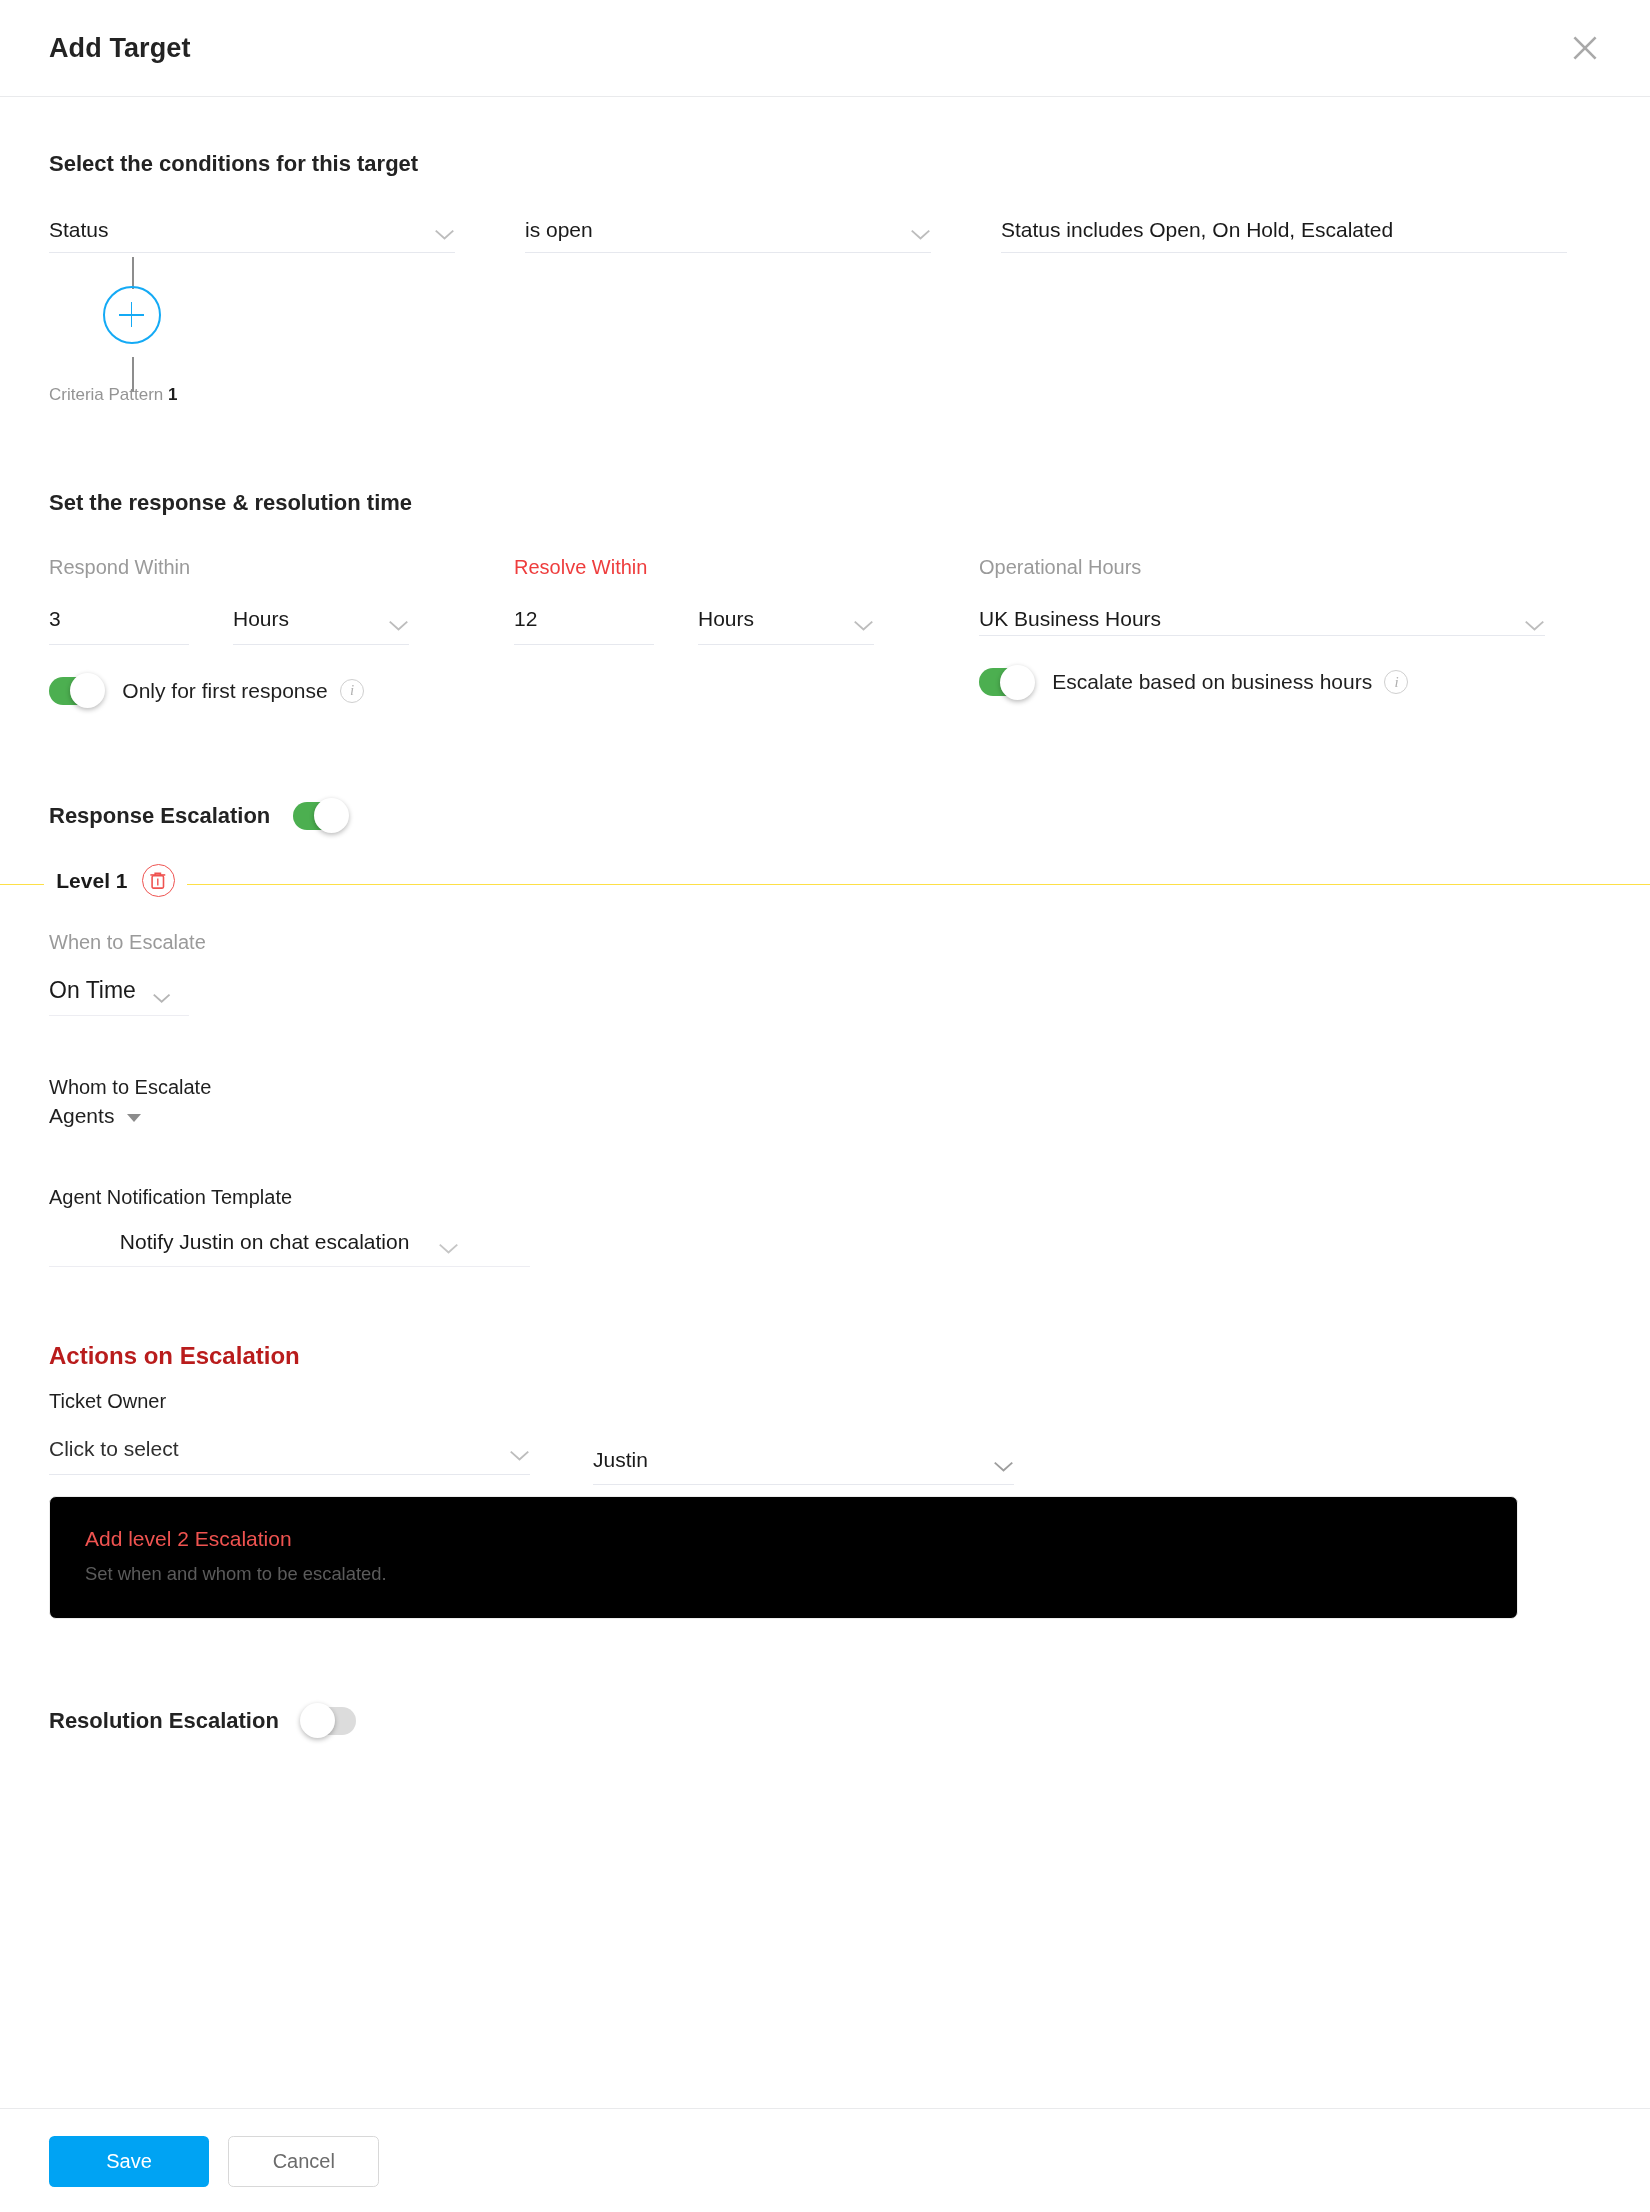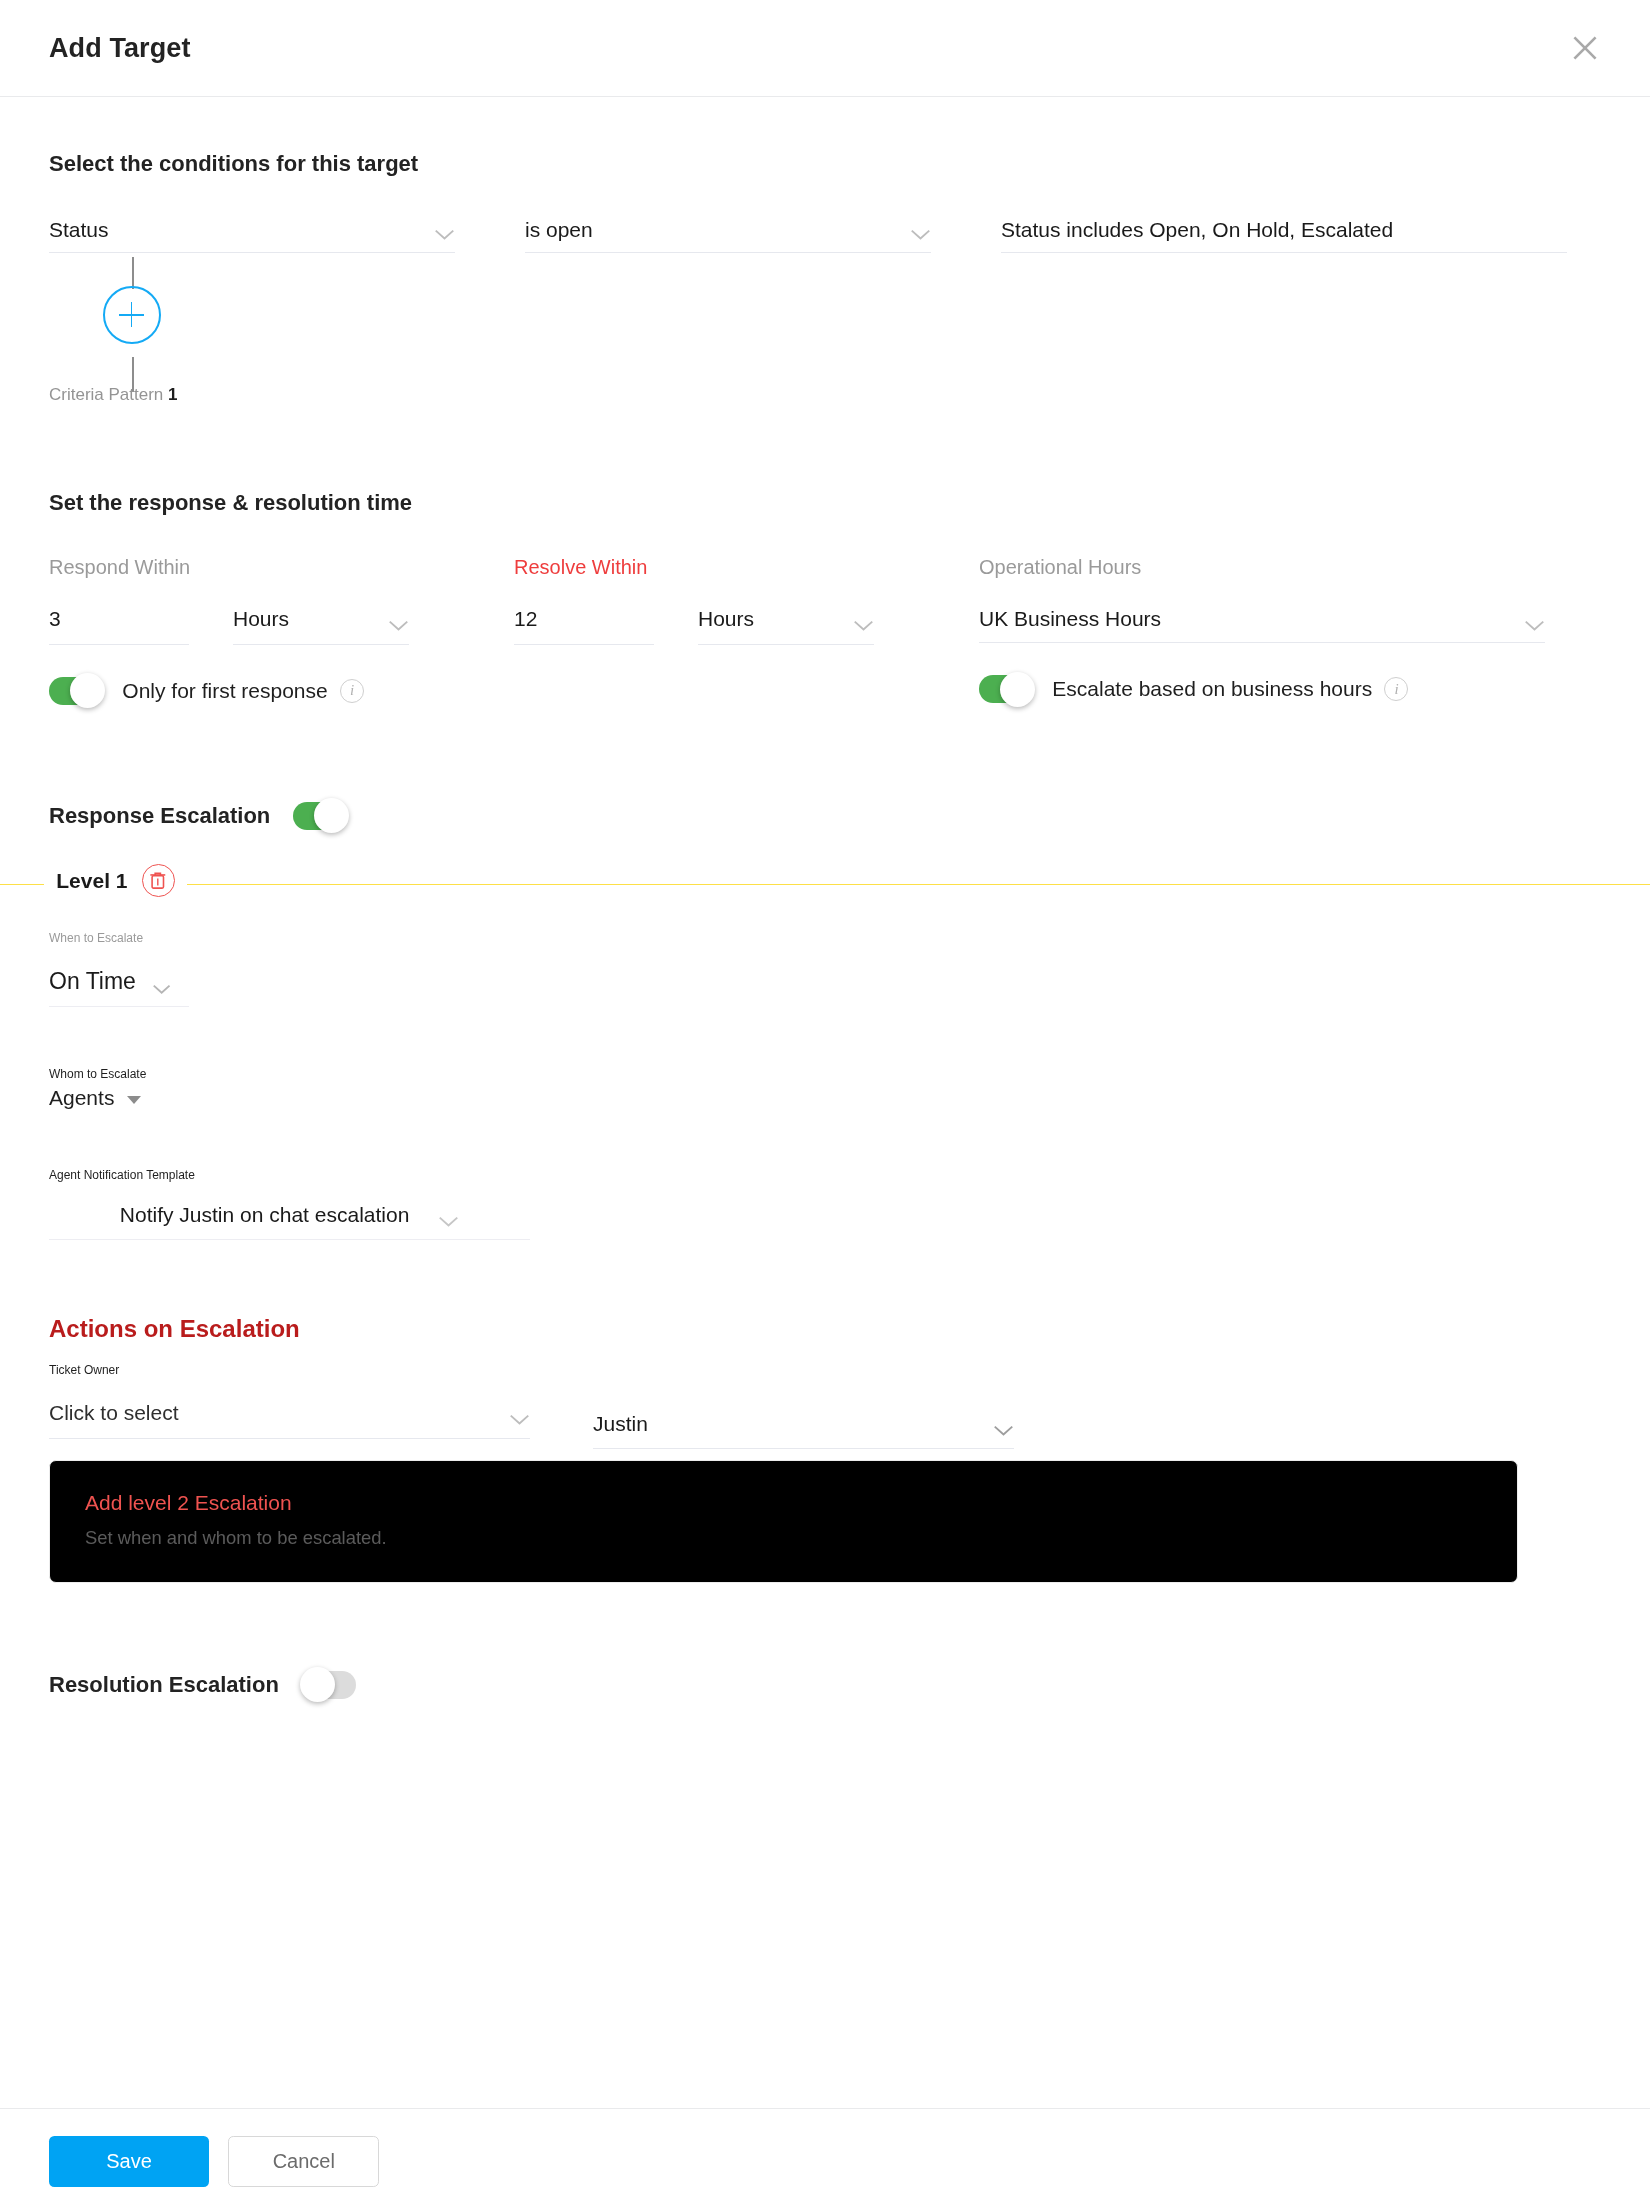--- a/index.html
+++ b/index.html
@@ -174,21 +174,21 @@
   }
   .unit .fv { font-size: 21px; color: #1a1a1a; }
 
   .rr-c1 { width: 465px; }
   .rr-c2 { width: 465px; }
   .rr-c3 { width: 566px; }
 
   .oh-field {
     width: 566px;
     border-bottom: 1.8px solid #e6e8ee;
-    padding-bottom: 11px;
+    padding-bottom: 4px;
     display: flex; align-items: flex-end; justify-content: space-between; gap: 24px;
   }
   .oh-field .fv { font-size: 21px; color: #1a1a1a; }
 
   
   .toggle-line {
     display: flex;
     align-items: center;
     margin-top: 32px;
   }
@@ -269,21 +269,21 @@
     margin-left: 14px;
     display: flex; align-items: center; justify-content: center;
     cursor: pointer;
     box-sizing: border-box;
   }
   .trash-btn svg { display: block; }
 
   .lvl-body { padding-left: 49px; padding-right: 49px; }
 
   .field-label {
-    font-size: 12px;
+    font-size: 20px;
     color: #9a9a9a;
     margin-bottom: 23px;
   }
   .field-label.dark { color: #1f1f1f; }
   .field-label.bold { color: #b91c1c; font-weight: bold; font-size: 24px; }
 
   .when-field {
     width: 140px;
     border-bottom: 1.8px solid #ededf2;
     padding-bottom: 10.5px;

